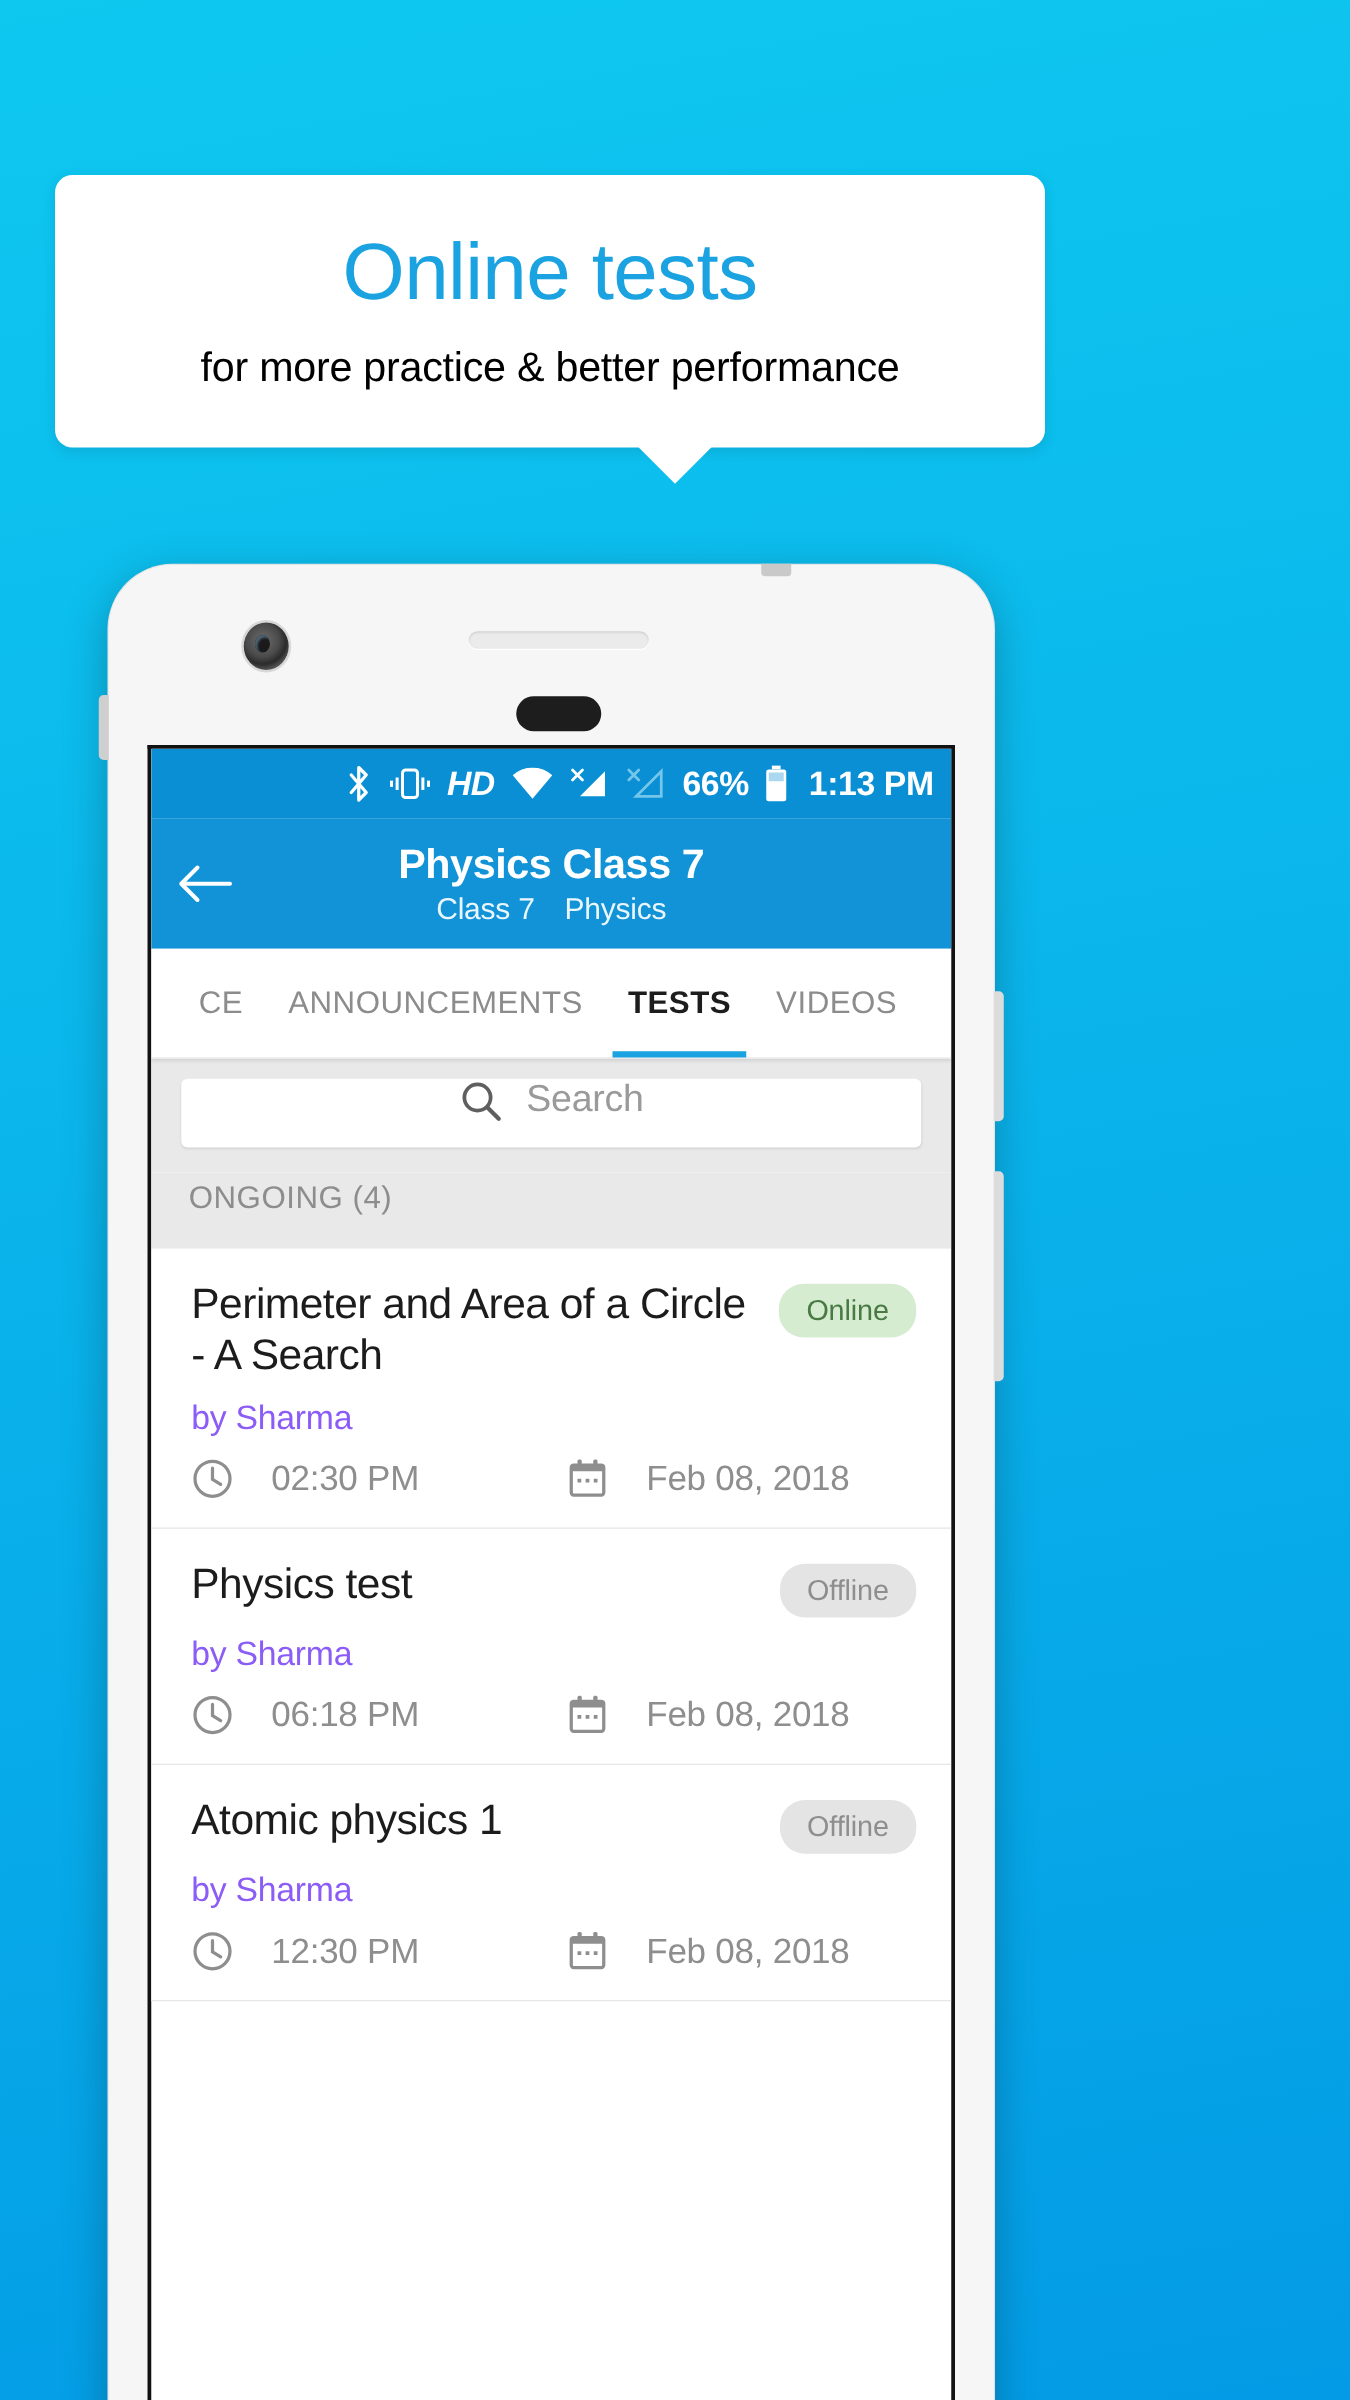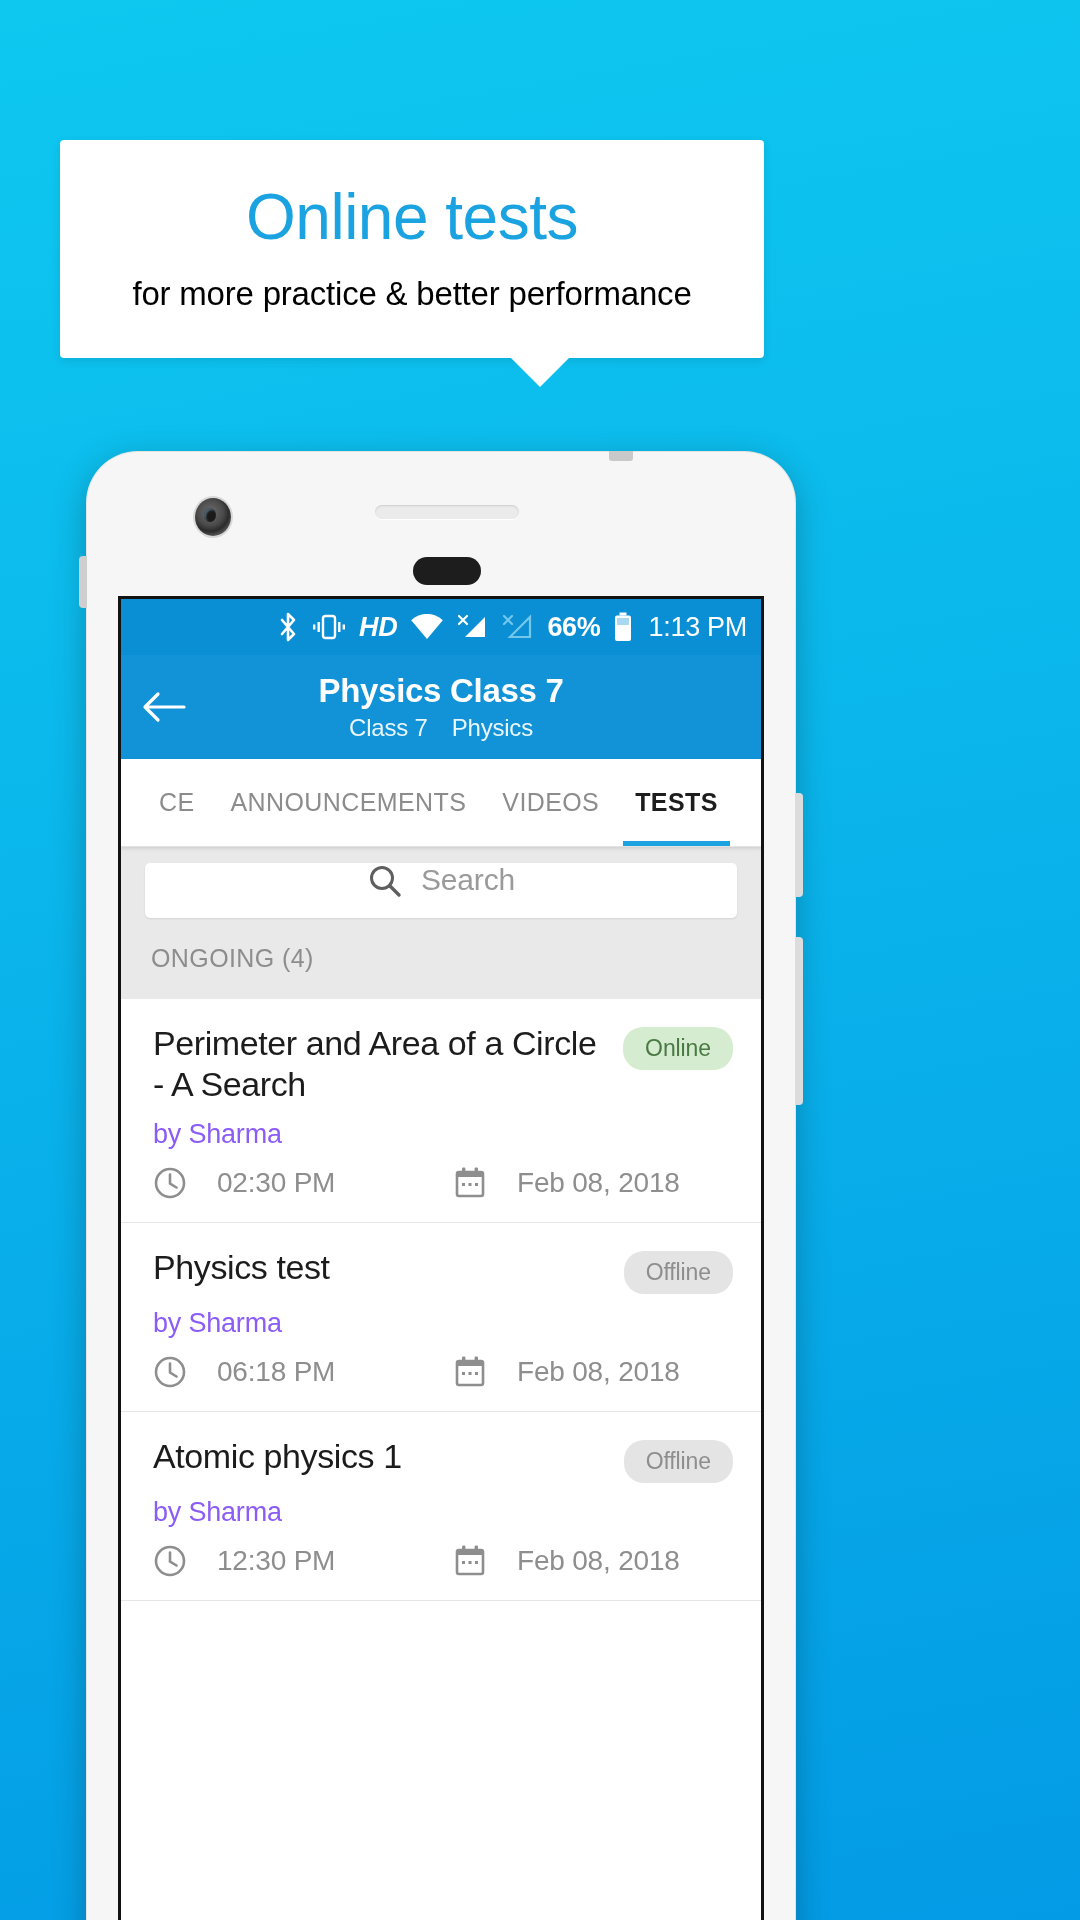--- a/index.html
+++ b/index.html
@@ -5,24 +5,24 @@
   * { margin:0; padding:0; box-sizing:border-box; }
   html,body { width:1080px; height:1920px; }
   body {
     font-family:"Liberation Sans", sans-serif;
     background:linear-gradient(170deg,#0ec8f0 0%, #0bb8ec 38%, #039be5 100%);
     position:relative; overflow:hidden;
   }
 
   
   .callout{
-    position:absolute; left:44px; top:140px; width:704px; height:218px;
-    background:#ffffff; border-radius:4px;
+    position:absolute; left:44px; top:140px; width:792px; height:218px;
+    background:#ffffff; border-radius:14px;
     box-shadow:0 3px 10px rgba(0,0,0,.10);
-    display:flex; flex-direction:column; align-items:center; justify-content:center;margin-left:16px;
+    display:flex; flex-direction:column; align-items:center; justify-content:center;
   }
   .callout-title{
     font-size:64px; color:#1aa3e0; font-weight:400; letter-spacing:-.5px;
     line-height:1; margin-bottom:26px;
   }
   .callout-sub{
     font-size:33px; color:#000000; font-weight:400; letter-spacing:-.2px;
   }
   .callout-tail{
     position:absolute; left:50%; top:357px; transform:translateX(-50%);
@@ -84,21 +84,21 @@
   }
 
   
   .statusbar{
     height:56px; background:#0b8fd4;
     display:flex; align-items:center; justify-content:flex-end;
     padding-right:14px; gap:13px; color:#fff;
   }
   .sb-ico{ display:flex; align-items:center; }
   .sb-text{ font-size:27px; font-weight:bold; letter-spacing:-.3px; }
-  .sb-time{ font-size:27px; font-weight:normal; letter-spacing:-.3px; margin-left:4px;}
+  .sb-time{ font-size:27px; font-weight:bold; letter-spacing:-.3px; margin-left:4px;}
 
   
   .appbar{
     height:104px; background:#1293d7; position:relative;
     display:flex; align-items:center;
   }
   .back{
     width:86px; display:flex; align-items:center; justify-content:center; cursor:pointer;
   }
   .appbar-texts{
@@ -250,22 +250,22 @@
         <div class="appbar-title">Physics Class 7</div>
         <div class="appbar-sub">
           <span>Class 7</span><span>Physics</span>
         </div>
       </div>
     </div>
 
     <div class="tabs">
       <div class="tab first">CE</div>
       <div class="tab">ANNOUNCEMENTS</div>
+      <div class="tab active">TESTS</div>
       <div class="tab">VIDEOS</div>
-      <div class="tab active">TESTS</div>
     </div>
 
     <div class="searchwrap">
       <div class="searchbox">
         <span>
           <svg width="36" height="36" viewBox="0 0 36 36">
               <circle cx="15" cy="15" r="10.5" fill="none" stroke="#5f5f5f" stroke-width="3"></circle>
               <path d="M23 23l9 9" stroke="#5f5f5f" stroke-width="3.4" stroke-linecap="round"></path>
             </svg>
         </span>

